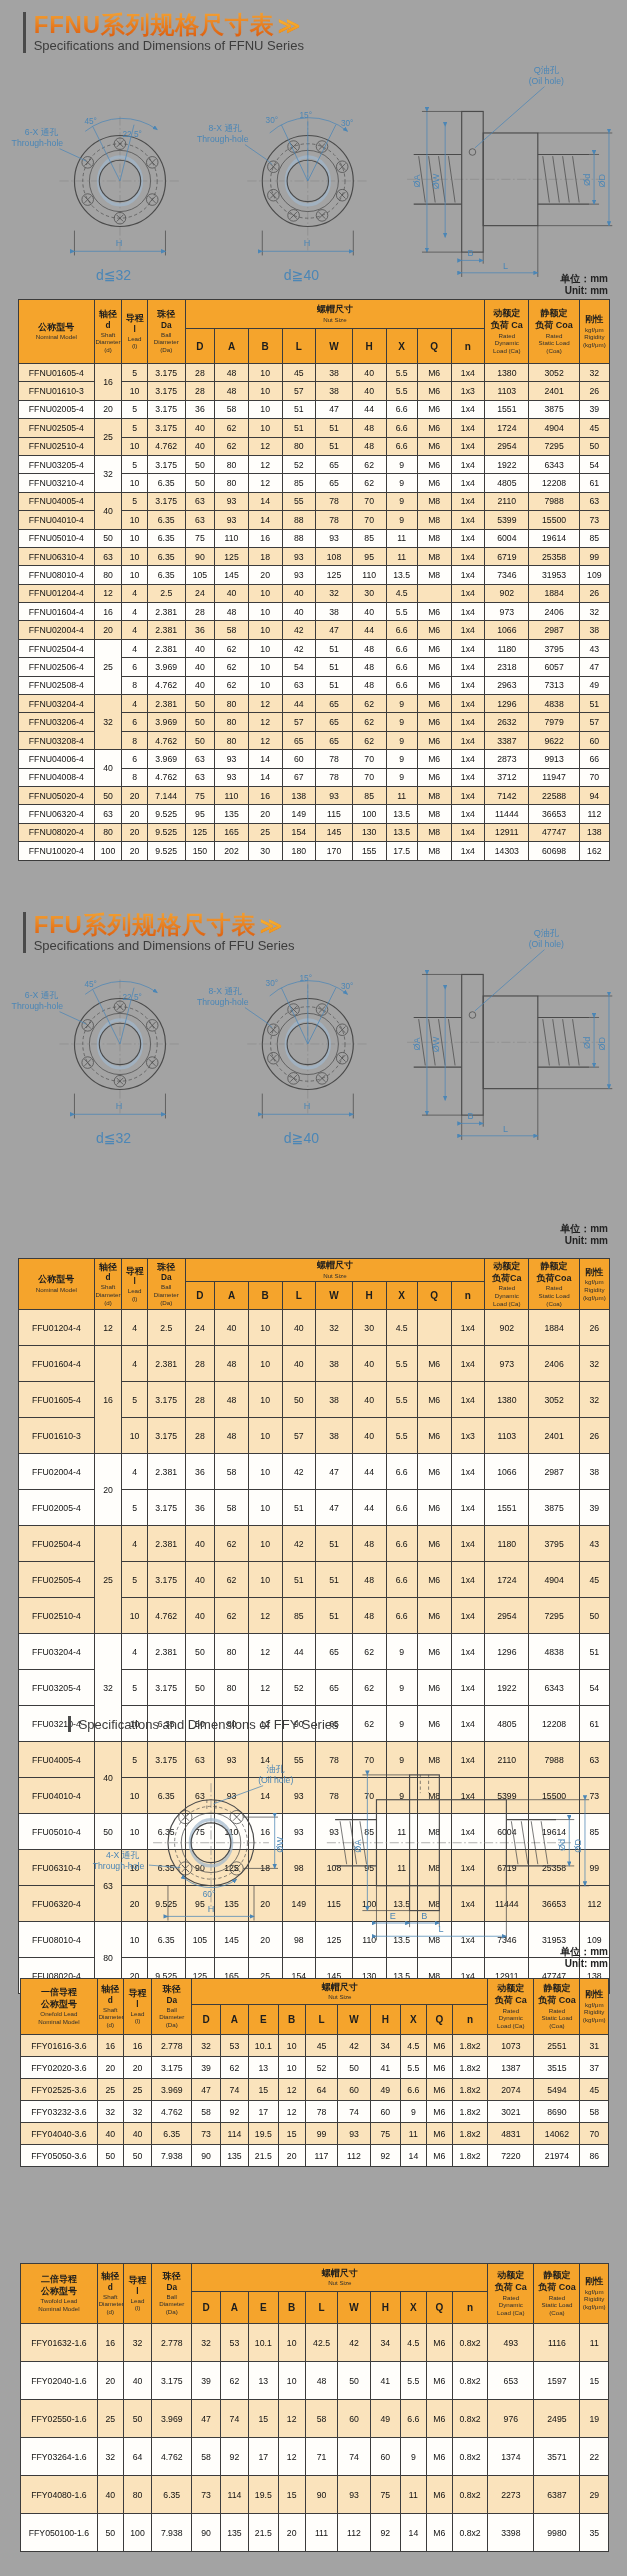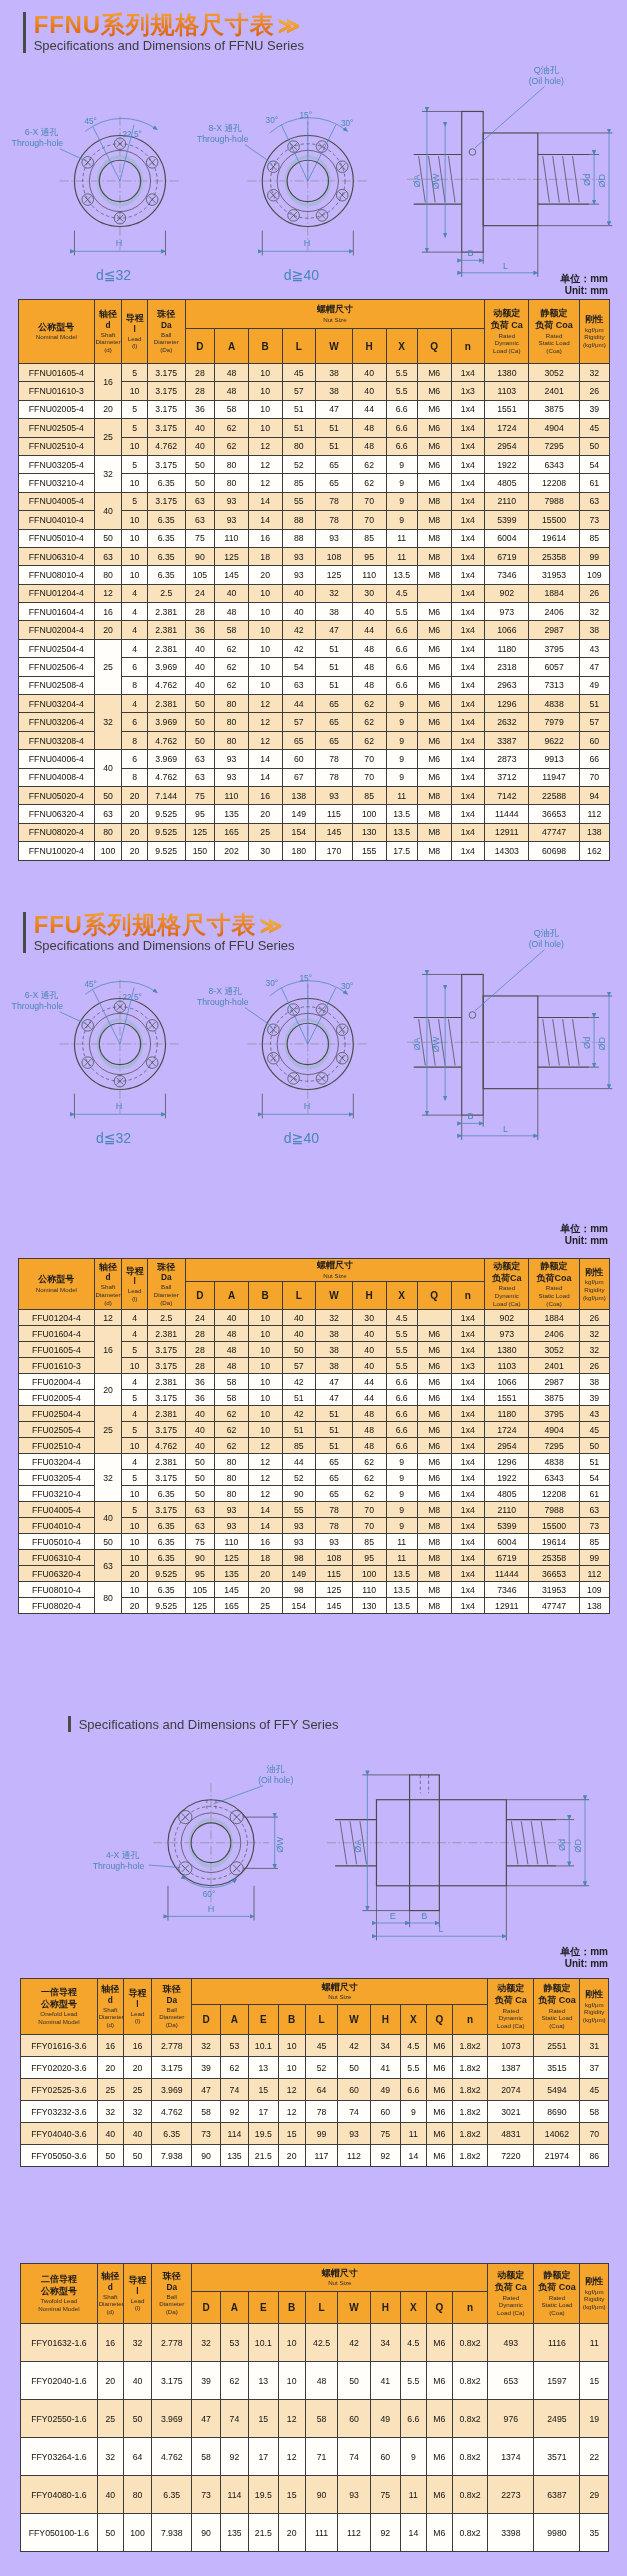--- a/index.html
+++ b/index.html
@@ -1,17 +1,17 @@
 <!DOCTYPE html>
 <html style="font-size:13.2px"><head>
 <meta charset="utf-8">
 <style>
   html,body{margin:0;padding:0;}
   body{background:#e8e4da;font-family:"Liberation Sans",sans-serif;}
-  #page{position:relative;width:628px;height:2576px;background:#c4b5fd;margin:0 auto;overflow:hidden;}
+  #page{position:relative;width:628px;height:2576px;background:#a3a3a3;margin:0 auto;overflow:hidden;}
 
   
   .sec-title{position:absolute;display:flex;align-items:stretch;left:23px;}
   .tbar{width:3.3px;background:#4a4a4a;margin-right:7.4px;}
   .title-cn{font-size:24px;font-weight:bold;line-height:1.05;
     background:linear-gradient(180deg,#f3a133,#dc5f10);
     -webkit-background-clip:text;background-clip:text;color:transparent;letter-spacing:0.8px;}
   .title-cn .arrows{font-size:21.5px;margin-left:3.3px;
     background:linear-gradient(180deg,#f7b93c,#ef8d12);
     -webkit-background-clip:text;background-clip:text;color:transparent;}
@@ -29,21 +29,21 @@
   .hsym{font-size:8.3px;font-weight:bold;color:#1d1d1d;line-height:1.2;}
   .hen{font-size:6.2px;font-weight:normal;color:#2e2e2e;line-height:1.25;}
   th.letter{font-size:10px;font-weight:bold;color:#1d1d1d;}
   table.spec td{font-size:8.7px;color:#111;background:#fffefb;}
   table.spec tr.shade td{background:#FAE3BC;}
   .ffnu thead tr:first-child th.band{height:28px;}
   .ffnu thead tr:last-child th{height:34px;}
   .ffnu tbody tr{height:18.4px;border-radius:7px;}
   .ffu thead tr:first-child th.band{height:22.3px;}
   .ffu thead tr:last-child th{height:27px;}
-  .ffu tbody tr{height:16px;}
+  .ffu tbody tr{height:36px;}
   .ffyA thead tr:first-child th.band{height:25px;}
   .ffyA thead tr:last-child th{height:29px;}
   .ffyA tbody tr{height:22px;}
   .ffyB thead tr:first-child th.band{height:27px;}
   .ffyB thead tr:last-child th{height:31px;}
   .ffyB tbody tr{height:38px;}
 
   
   .diag{position:absolute;left:0;}
   svg text{font-family:"Liberation Sans",sans-serif;}

